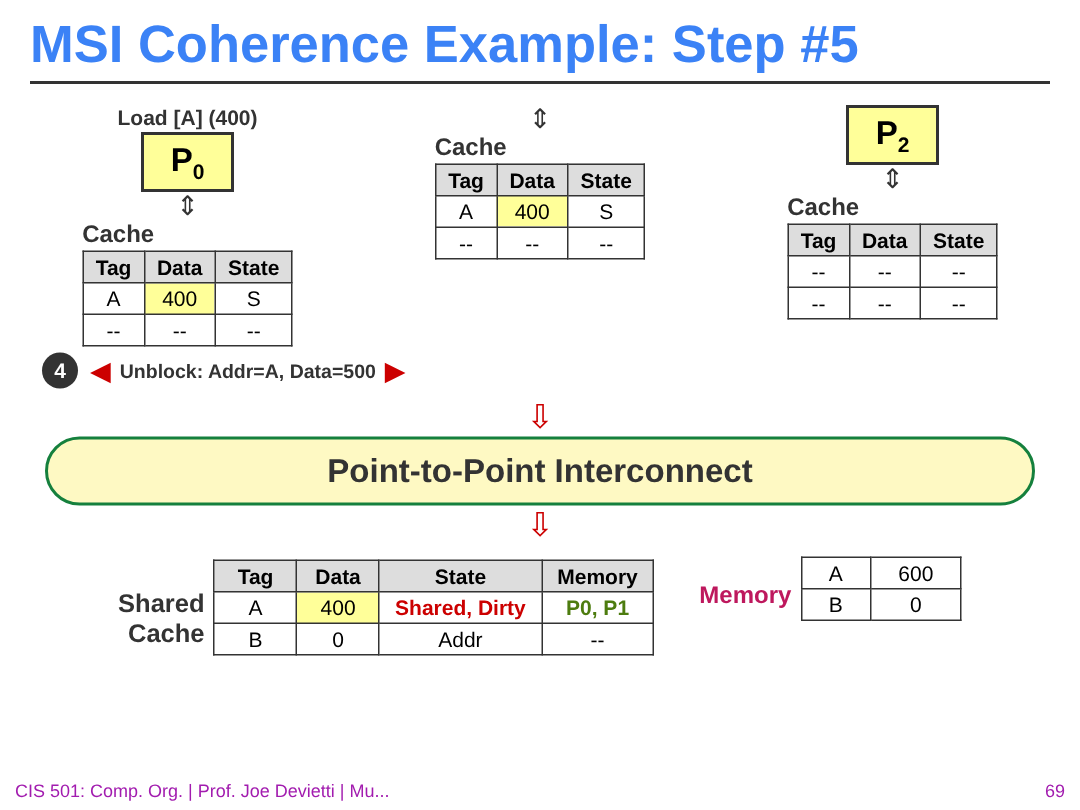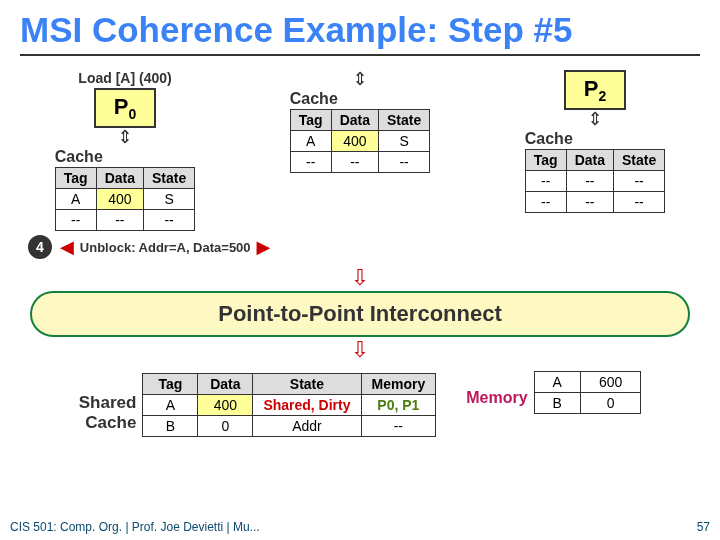--- a/index.html
+++ b/index.html
@@ -238,21 +238,21 @@
     
     .footer {
       position: absolute;
       bottom: 6px;
       left: 0;
       right: 0;
       display: flex;
       justify-content: space-between;
       padding: 0 10px;
       font-size: 12px;
-      color: #0c4a6e;
+      color: #a21caf;
     }
 
     
     .arrow-down-red {
       color: #cc0000;
       font-size: 22px;
       text-align: center;
     }
 
     .center-arrow {
@@ -447,16 +447,16 @@
           </tbody>
         </table>
       </div>
 
     </div>
 
   </div>
 
   <div class="footer">
     <span>CIS 501: Comp. Org. | Prof. Joe Devietti  |  Mu...</span>
-    <span>57</span>
+    <span>69</span>
   </div>
 
 </div>
 
 </body></html>

